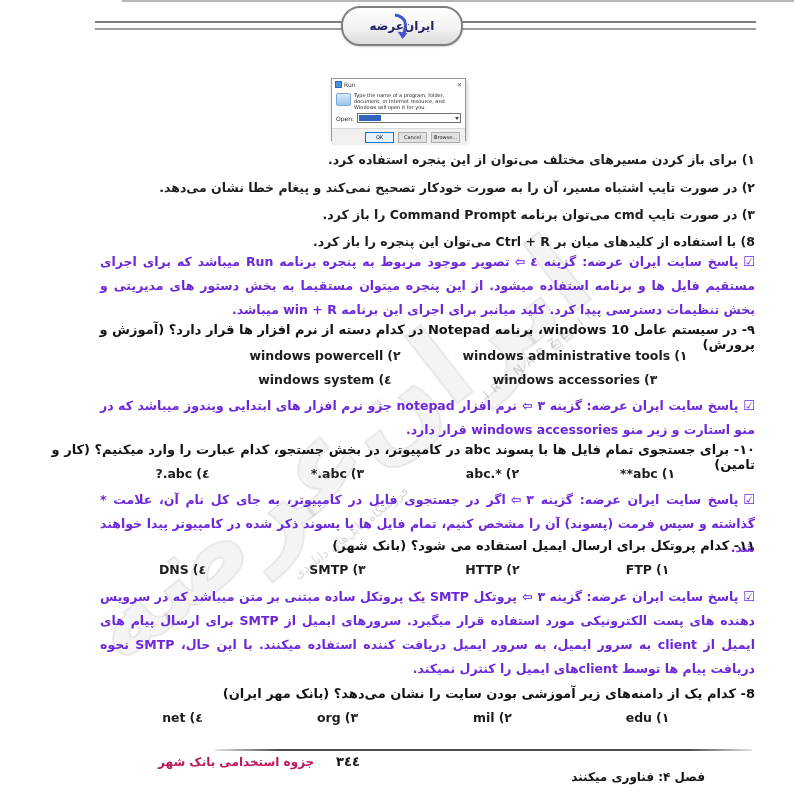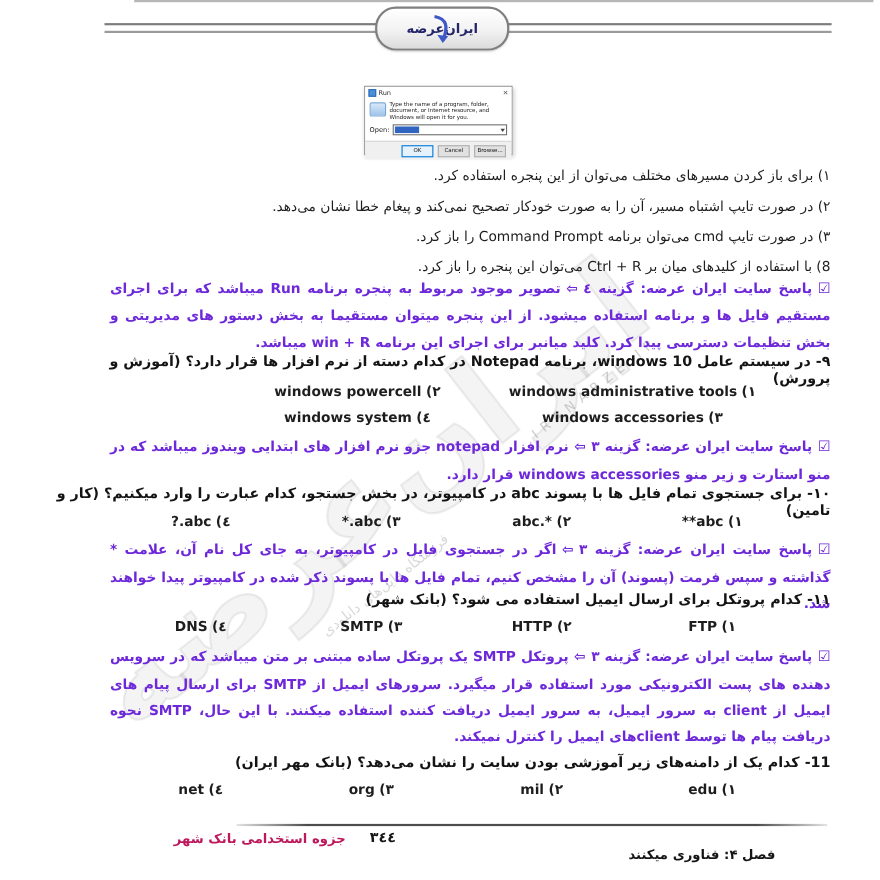--- a/index.html
+++ b/index.html
@@ -26,21 +26,21 @@
            transform:rotate(-38deg);transform-origin:center;}
   .wm-url{left:470px;top:345px;font-size:12px;letter-spacing:6px;color:rgba(130,130,130,0.38);
           transform:rotate(-38deg);transform-origin:center;}
   .wm-sub{left:280px;top:525px;font-size:13px;direction:rtl;color:rgba(130,130,130,0.30);
           transform:rotate(-38deg);transform-origin:center;}
 
   
   .qtitle{right:45px;width:710px;direction:rtl;text-align:right;font-size:13px;
           font-weight:bold;color:#141414;}
   .u{text-decoration:underline;margin-right:4px;}
-  .optline{right:45px;direction:rtl;text-align:right;font-size:12.5px;font-weight:normal;color:#1d1d1d;}
+  .optline{right:45px;direction:rtl;text-align:right;font-size:12.5px;font-weight:bold;color:#1d1d1d;}
   .answer{left:100px;right:45px;direction:rtl;text-align:justify;font-size:12.5px;
           font-weight:bold;color:#6d28d9;line-height:24px;}
   .chk{margin-left:5px;font-size:13px;}
   .aarr{margin:0 5px;}
   .optgrid2{left:200px;right:100px;display:grid;grid-template-columns:1fr 1fr;direction:rtl;
             row-gap:9px;font-size:12.5px;font-weight:bold;color:#1d1d1d;}
   .optgrid4{left:105px;right:75px;display:grid;grid-template-columns:1fr 1fr 1fr 1fr;direction:rtl;
             font-size:12.5px;font-weight:bold;color:#1d1d1d;}
   .opt{text-align:center;direction:rtl;}
   .on{margin-left:4px;}
@@ -156,21 +156,21 @@
   <div class="abs optgrid4" style="top:562px">
     <span class="opt"><span class="on">۱)</span><span class="ot">FTP</span></span>
     <span class="opt"><span class="on">۲)</span><span class="ot">HTTP</span></span>
     <span class="opt"><span class="on">۳)</span><span class="ot">SMTP</span></span>
     <span class="opt"><span class="on">٤)</span><span class="ot">DNS</span></span>
   </div>
   <div class="abs answer" style="top:585px">
     <span class="chk">☑</span><span>پاسخ سایت ایران عرضه: گزینه ۳</span><span class="aarr">⇦</span><span>پروتکل SMTP یک پروتکل ساده مبتنی بر متن میباشد که در سرویس دهنده های پست الکترونیکی مورد استفاده قرار میگیرد. سرورهای ایمیل از SMTP برای ارسال پیام های ایمیل از client به سرور ایمیل، به سرور ایمیل دریافت کننده استفاده میکنند. با این حال، SMTP نحوه دریافت پیام ها توسط clientهای ایمیل را کنترل نمیکند.</span>
   </div>
 
-  <div class="abs qtitle" style="top:686px">11- کدام یک از دامنه‌های زیر آموزشی بودن سایت را نشان می‌دهد؟ (بانک مهر ایران)</div>
+  <div class="abs qtitle" style="top:686px">8- کدام یک از دامنه‌های زیر آموزشی بودن سایت را نشان می‌دهد؟ (بانک مهر ایران)</div>
   <div class="abs optgrid4" style="top:710px">
     <span class="opt"><span class="on">۱)</span><span class="ot">edu</span></span>
     <span class="opt"><span class="on">۲)</span><span class="ot">mil</span></span>
     <span class="opt"><span class="on">۳)</span><span class="ot">org</span></span>
     <span class="opt"><span class="on">٤)</span><span class="ot">net</span></span>
   </div>
 
   <div class="abs fline"></div>
   <div class="abs fpage">٣٤٤</div>
   <div class="abs fright">فصل ۴: فناوری میکنند</div>

